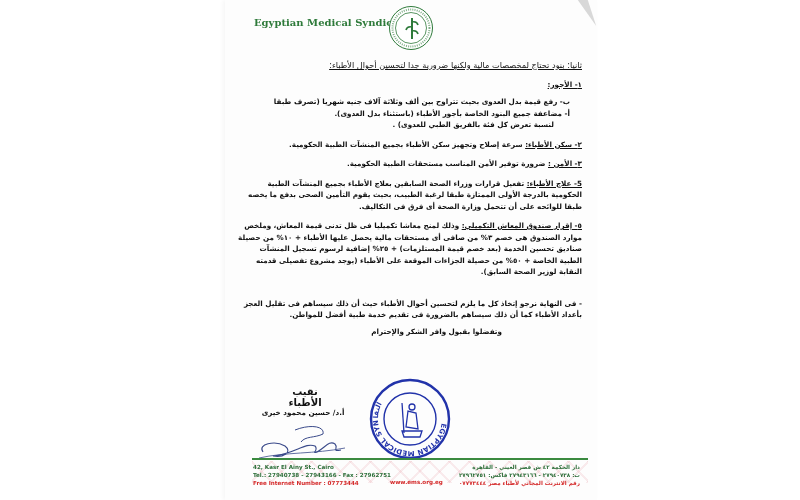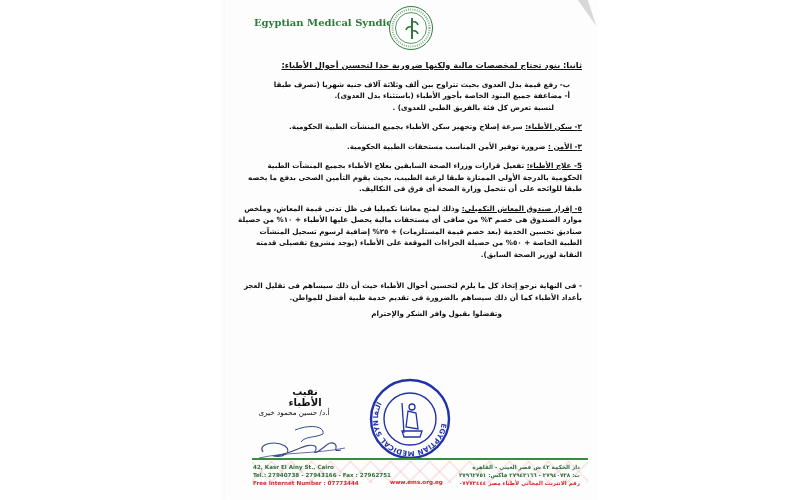--- a/index.html
+++ b/index.html
@@ -33,35 +33,35 @@
   }
   .logo {
     position:absolute; left:388px; top:5px; width:46px; height:46px;
   }
   .content {
     position:absolute; left:235px; top:60px; width:347px;
     direction:rtl; text-align:right;
     font-family:"DejaVu Sans", sans-serif; color:#111; font-size:7.2px; line-height:11.5px;
   }
   .content p { margin:0; }
-  .title { font-weight:bold; font-size:8.2px; text-decoration:underline; margin-bottom:7px !important; }
+  .title { font-weight:normal; font-size:8.2px; text-decoration:underline; margin-bottom:7px !important; }
   .sec { font-weight:bold; margin-bottom:6px !important; }
   .sec-head { text-decoration:underline; font-weight:bold; }
   .subitem { padding-right:12px; font-weight:bold; }
   .indent { padding-right:28px; }
   .block { font-weight:bold; margin-bottom:8px !important; }
   .closing { font-weight:bold; margin-top:20px !important; }
   .thanks { font-weight:bold; margin-top:5px !important; padding-right:80px; }
   .sign-title {
     position:absolute; left:275px; top:386px; width:60px;
     direction:rtl; text-align:center; font-weight:bold; font-size:10px; color:#111;
   }
   .sign-name {
-    position:absolute; left:244px; top:408px; width:100px;
-    direction:rtl; text-align:center; font-weight:normal; font-size:7.2px; color:#111;
+    position:absolute; left:253px; top:408px; width:100px;
+    direction:rtl; text-align:center; font-weight:bold; font-size:7.2px; color:#111;
   }
   .signature { position:absolute; left:255px; top:422px; width:95px; height:38px; }
   .stamp { position:absolute; left:368px; top:377px; width:84px; height:84px; }
   .rule {
     position:absolute; left:252px; top:458px; width:336px; height:2px; background:#3a8a3f;
   }
   .footer-pattern {
     position:absolute; left:252px; top:461px; width:336px; height:22px;
     background:
       repeating-linear-gradient(45deg, rgba(230,150,160,0.18) 0 2px, transparent 2px 14px),
@@ -92,20 +92,21 @@
     <path d="M 28 11 A 12 12 0 1 0 28 35 A 10 10 0 1 1 28 11 Z" fill="#d42a2a"></path>
     <line x1="24" y1="13" x2="24" y2="34" stroke="#2e7a3a" stroke-width="2"></line>
     <path d="M24 17 q5 -1 6 3 M24 22 q-5 -1 -6 3 M24 26 q5 -1 6 3" stroke="#2e7a3a" stroke-width="1.6" fill="none"></path>
     <circle cx="23" cy="23" r="18.5" fill="none" stroke="#2e7a3a" stroke-width="2" stroke-dasharray="1 1.2" opacity="0.6"></circle>
   </svg>
 </div>
 
 <div class="content">
   <p class="title">ثانيا: بنود تحتاج لمخصصات مالية ولكنها ضرورية جدا لتحسين أحوال الأطباء:</p>
 
+  <p class="sec sec-head">١- الأجور:</p>
   <p class="subitem">ب- رفع قيمة بدل العدوى بحيث تتراوح بين ألف وثلاثة آلاف جنيه شهريا (تصرف طبقا</p>
   <p class="subitem">أ- مضاعفة جميع البنود الخاصة بأجور الأطباء (باستثناء بدل العدوى).</p>
   <p class="subitem indent" style="margin-bottom:8px">لنسبة تعرض كل فئة بالفريق الطبي للعدوى) .</p>
 
   <p class="block">
     <span class="sec-head">٢- سكن الأطباء:</span><span> سرعة إصلاح وتجهيز سكن الأطباء بجميع المنشآت الطبية الحكومية.</span>
   </p>
 
   <p class="block">
     <span class="sec-head">٣- الأمن :</span><span> ضرورة توفير الأمن المناسب مستحقات الطبية الحكومية.</span>

